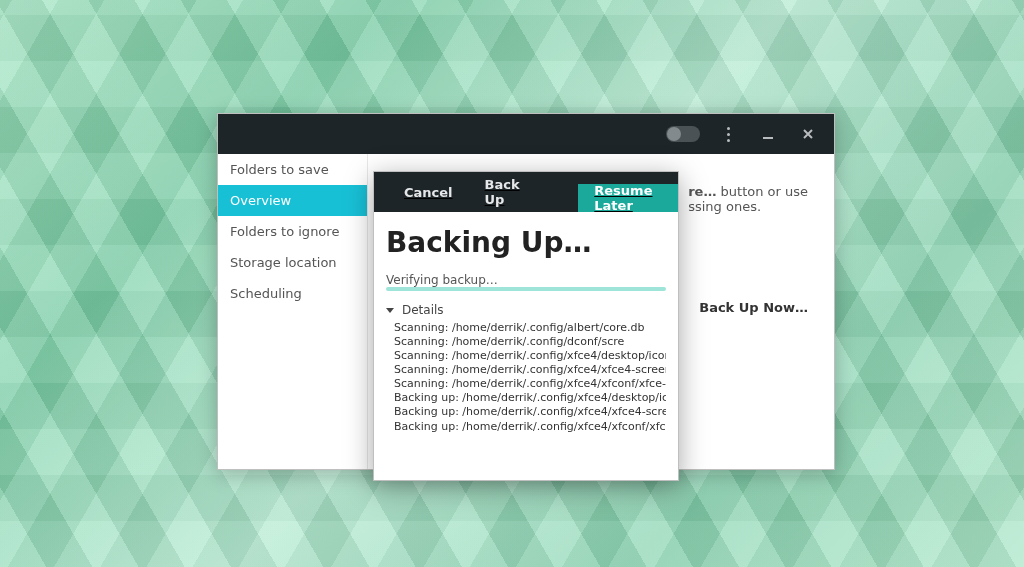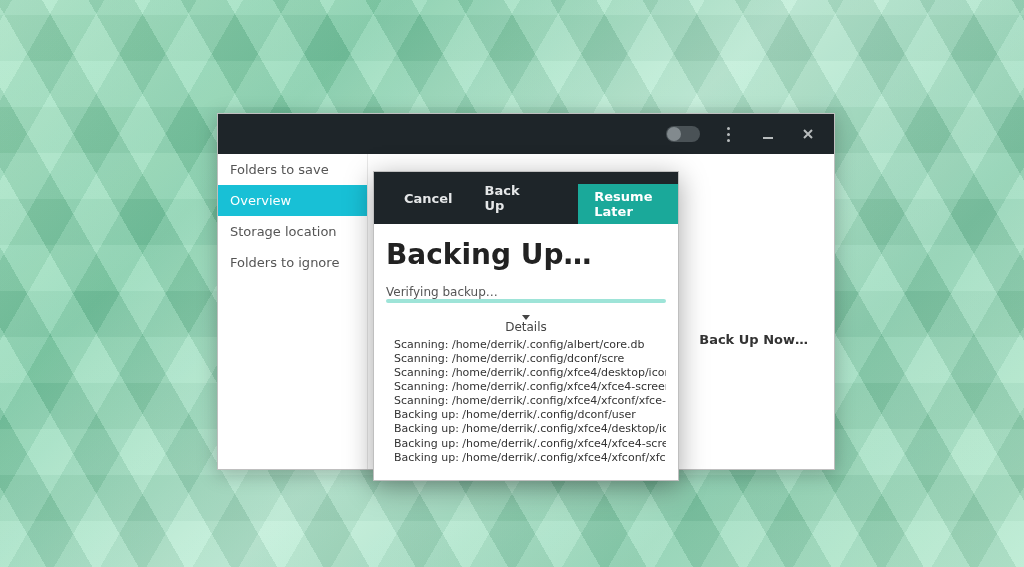--- a/index.html
+++ b/index.html
@@ -49,54 +49,54 @@
   .sb-item.active { background: #18c0d6; color: #fff; }
 
   .content-pane {
     flex: 1; padding: 22px 26px; color: #4a4a4a; font-size: 13px; position: relative;
   }
   .bg-text-top {
     position: absolute; top: 30px; right: 26px; font-size: 13px; color: #555; text-align: left;
   }
   .bg-text-top .bold { font-weight: 700; }
   .bg-buttons {
-    position: absolute; top: 138px; right: 26px; display: flex; gap: 18px; margin-top: 32px;
+    position: absolute; top: 138px; right: 26px; display: flex; gap: 18px;
   }
   .bg-btn {
     padding: 8px 0; font-size: 13px; font-weight: 700; color: #333;
   }
 
   .dialog {
     position: absolute; left: 373px; top: 171px; width: 306px; height: 310px;
     background: #fff; border: 1px solid #bfbfbf; box-shadow: 0 6px 26px rgba(0,0,0,0.35);
     display: flex; flex-direction: column;
   }
   .dlg-header {
-    height: 52px; background: #1e2529; display: flex; align-items: center; justify-content: space-between;
+    height: 40px; background: #1e2529; display: flex; align-items: center; justify-content: space-between; text-decoration: underline;
   }
   .dlg-header-left { padding-left: 14px; }
   .dlg-header-right { display: flex; height: 100%; gap: 38px; }
   .dlg-hbtn {
     display: flex; align-items: center; padding: 0 16px; color: #e5e7e8; font-size: 13px; font-weight: 600;
     cursor: pointer;
   }
   .dlg-hbtn.cancel { color: #e5e7e8; font-weight: 600; }
   .dlg-hbtn.primary { background: #1aa99a; color: #fff; font-weight: 700; margin-top: 12px; }
 
   .dlg-body { flex: 1; padding: 14px 12px 10px 12px; overflow: hidden; display: flex; flex-direction: column; }
   .dlg-title { font-size: 28px; font-weight: 800; color: #222; margin-bottom: 14px; }
   .dlg-status { font-size: 12px; color: #555; margin-bottom: 0; }
   .dlg-progress {
     height: 4px; background: #d7f3f0; border-radius: 2px; margin-bottom: 10px; overflow: hidden;
   }
   .dlg-progress-fill { width: 100%; height: 100%; background: #9ee4d8; }
 
   .details-toggle {
-    display: flex; align-items: center; gap: 0; font-size: 12px; color: #444;
-    cursor: pointer; padding: 2px 0 4px 0; flex-direction: column;
+    display: flex; align-items: center; gap: 8px; font-size: 12px; color: #444;
+    cursor: pointer; padding: 2px 0 4px 0;
   }
   .caret-down {
     width: 0; height: 0; border-left: 4px solid transparent; border-right: 4px solid transparent;
     border-top: 5px solid #444;
   }
 
   .log-lines { font-size: 11px; color: #333; line-height: 1.28; white-space: nowrap; overflow: hidden; margin-left: 8px; }
   .log-line { overflow: hidden; text-overflow: clip; }
 
   .kebab-dots { display: flex; flex-direction: column; gap: 3px; }
@@ -130,25 +130,30 @@
         <svg width="14" height="14" viewBox="0 0 14 14">
             <path d="M3 3 L11 11 M11 3 L3 11" stroke="#b8bcbd" stroke-width="2"></path>
           </svg>
       </div>
     </div>
 
     <div class="window-body">
       <div class="sidebar">
         <div class="sb-item">Folders to save</div>
         <div class="sb-item active">Overview</div>
+        <div class="sb-item">Folders to ignore</div>
         <div class="sb-item">Storage location</div>
-        <div class="sb-item">Folders to ignore</div>
+        <div class="sb-item">Scheduling</div>
       </div>
 
       <div class="content-pane">
+        <div class="bg-text-top">
+          <span class="bold">re…</span><span> button or use</span><br>
+          <span>ssing ones.</span>
+        </div>
         <div class="bg-buttons">
           <div class="bg-btn">Back Up Now…</div>
         </div>
       </div>
     </div>
   </div>
 
   <div class="dialog">
     <div class="dlg-header">
       <div class="dlg-header-left">
@@ -168,20 +173,19 @@
       <div class="details-toggle">
         <div class="caret-down"></div>
         <span>Details</span>
       </div>
       <div class="log-lines">
         <div class="log-line">Scanning: /home/derrik/.config/albert/core.db</div>
         <div class="log-line">Scanning: /home/derrik/.config/dconf/scre</div>
         <div class="log-line">Scanning: /home/derrik/.config/xfce4/desktop/icons.scre</div>
         <div class="log-line">Scanning: /home/derrik/.config/xfce4/xfce4-screenshoot</div>
         <div class="log-line">Scanning: /home/derrik/.config/xfce4/xfconf/xfce-percha</div>
-        <div class="log-line">Backing up: /home/derrik/.config/dconf/user</div>
         <div class="log-line">Backing up: /home/derrik/.config/xfce4/desktop/icons.sc</div>
         <div class="log-line">Backing up: /home/derrik/.config/xfce4/xfce4-screensho</div>
         <div class="log-line">Backing up: /home/derrik/.config/xfce4/xfconf/xfce-perc</div>
       </div>
     </div>
   </div>
 </div>
 
 </body></html>

